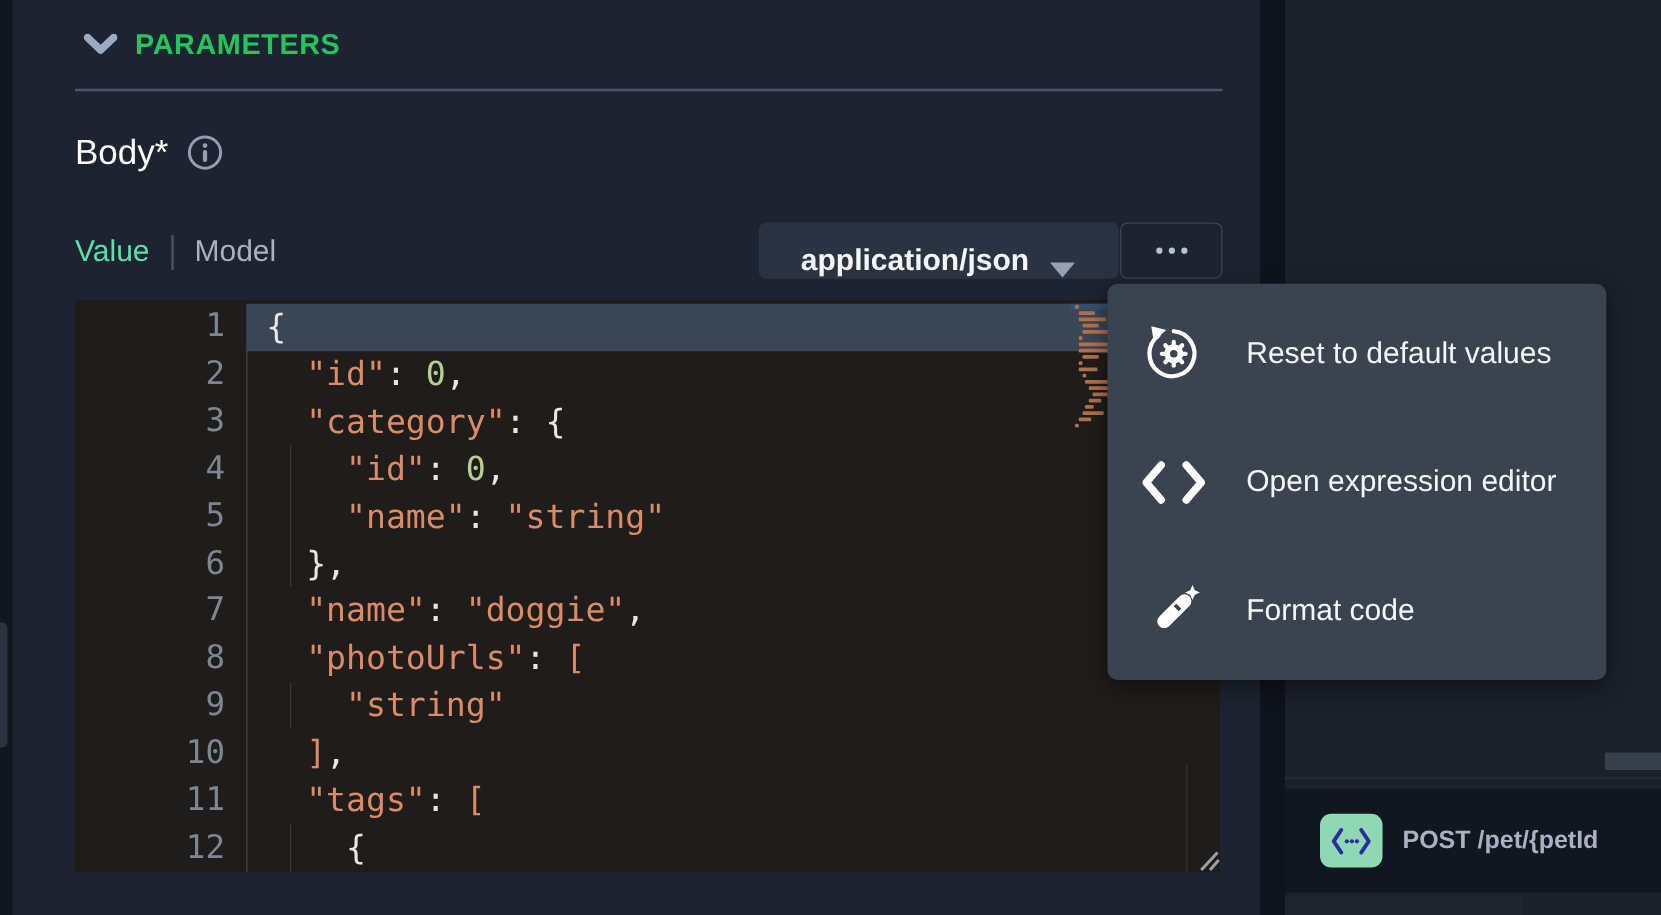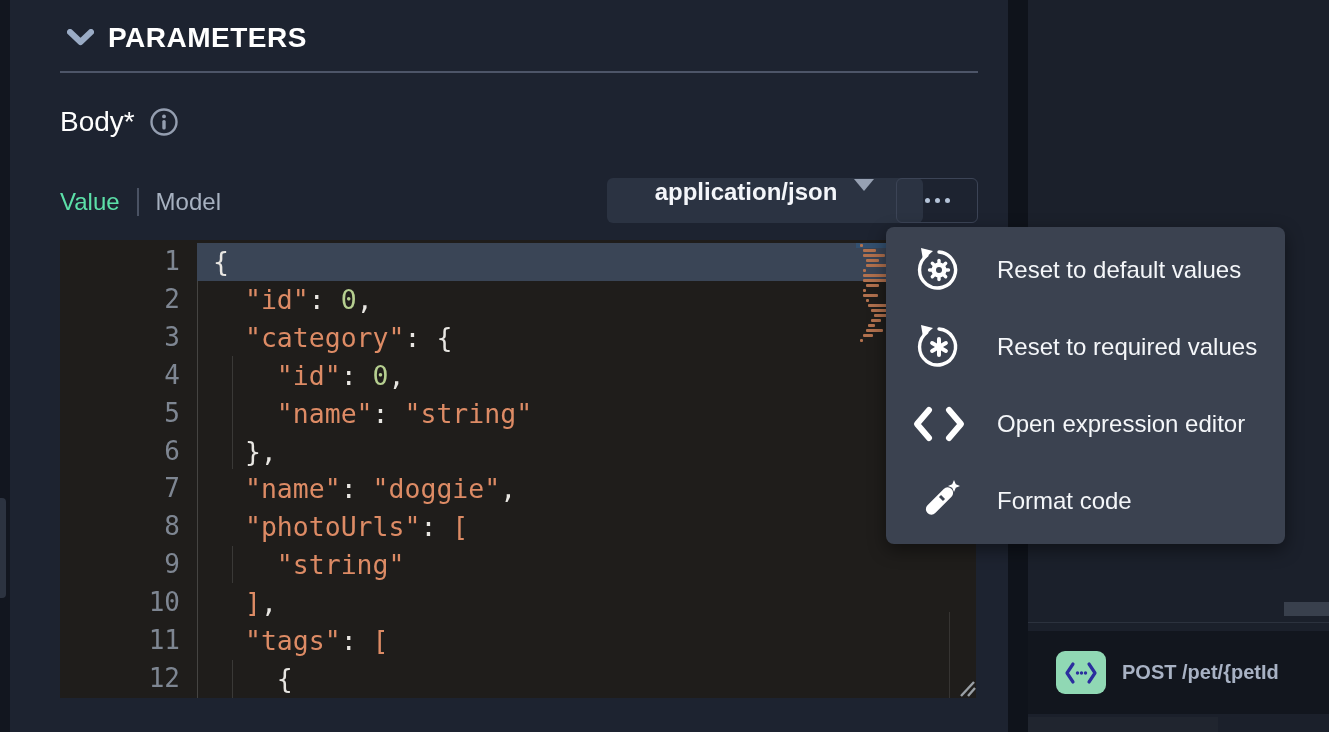--- a/index.html
+++ b/index.html
@@ -10,33 +10,33 @@
   
   .left-strip   { position:absolute; left:0; top:0; width:10px; height:732px; background:#12161f; }
   .left-thumb   { position:absolute; left:0; top:498px; width:6px; height:100px; background:#2c3340;
                   border-radius:0 4px 4px 0; }
   .main-panel   { position:absolute; left:10px; top:0; width:998px; height:732px; background:#1d2330; }
   .gutter-strip { position:absolute; left:1008px; top:0; width:20px; height:732px; background:#0f131b; }
   .right-panel  { position:absolute; left:1028px; top:0; width:301px; height:732px; background:#1b202b; overflow:hidden; }
 
   
   .section-header { position:absolute; left:57px; top:22px; display:flex; align-items:center; gap:14px; }
-  .section-title  { color:#ffffff; font-size:28px; font-weight:bold; letter-spacing:.5px; }
+  .section-title  { color:#22c55e; font-size:23px; font-weight:bold; letter-spacing:.5px; }
   .section-divider{ position:absolute; left:50px; top:71px; width:918px; height:2px; background:#4d5568; }
 
   .body-label-row { position:absolute; left:50px; top:106px; display:flex; align-items:center; gap:14px; }
   .body-label     { color:#ffffff; font-size:28px; }
 
   .tabs { position:absolute; left:50px; top:188px; display:flex; align-items:flex-end; }
   .tab-value { color:#5ce0a8; font-size:24px; cursor:pointer; }
   .tab-sep   { width:2px; height:28px; background:#4a5263; margin:0 17px; }
   .tab-model { color:#a7b1c0; font-size:24px; cursor:pointer; }
 
-  .ct-dropdown { position:absolute; left:597px; top:178px; width:316px; height:45px; background:#2b3342;
-                 border-radius:6px; display:flex; align-items:flex-start; justify-content:center; gap:16px; cursor:pointer; }
+  .ct-dropdown { position:absolute; left:597px; top:178px; width:288px; height:45px; background:#2b3342;
+                 border-radius:6px; display:flex; align-items:flex-end; justify-content:center; gap:16px; cursor:pointer; }
   .ct-label { color:#f4f6fa; font-size:24px; font-weight:bold; }
   .more-btn { position:absolute; left:886px; top:178px; width:82px; height:45px; border:1px solid #3c4456;
               border-radius:6px; display:flex; align-items:center; justify-content:center; gap:5px; cursor:pointer; }
   .more-btn .dot { width:5px; height:5px; border-radius:50%; background:#b4c3d8; }
 
   
   .editor { position:absolute; left:50px; top:240px; width:916px; height:458px; background:#1f1d1b; overflow:hidden; }
   .sel-line { position:absolute; left:137px; top:3px; width:696px; height:38px; background:#3a4556; }
   .gutter-border { position:absolute; left:137px; top:41px; width:1px; height:417px; background:#454442; }
   .code-gutter { position:absolute; left:0; top:3px; width:120px; text-align:right;
@@ -249,34 +249,20 @@
               <line x1="18.3" y1="18.3" x2="31.7" y2="31.7"></line>
               <line x1="31.7" y1="18.3" x2="18.3" y2="31.7"></line>
             </g>
             <circle cx="25" cy="25" r="3" fill="#3b4250"></circle>
           </g>
         </svg>
       </div>
       <span class="menu-label">Reset to default values</span>
     </div>
 
-    <div class="menu-item">
-      <div class="menu-icon">
-        <svg width="50" height="50" viewBox="0 0 50 50">
-          <path d="M 12.8 10.5 A 18 18 0 1 0 25 7" fill="none" stroke="#fff" stroke-width="3.4" stroke-linecap="round"></path>
-          <polygon points="7,3 19,6 9,15" fill="#fff"></polygon>
-          <g stroke="#fff" stroke-width="4" stroke-linecap="round">
-            <line x1="25" y1="17" x2="25" y2="33"></line>
-            <line x1="18.1" y1="21" x2="31.9" y2="29"></line>
-            <line x1="31.9" y1="21" x2="18.1" y2="29"></line>
-          </g>
-        </svg>
-      </div>
-      <span class="menu-label">Reset to required values</span>
-    </div>
 
     <div class="menu-item">
       <div class="menu-icon">
         <svg width="54" height="40" viewBox="0 0 54 40">
           <polyline points="17,6 5,20 17,34" fill="none" stroke="#fff" stroke-width="6" stroke-linecap="round" stroke-linejoin="round"></polyline>
           <polyline points="37,6 49,20 37,34" fill="none" stroke="#fff" stroke-width="6" stroke-linecap="round" stroke-linejoin="round"></polyline>
         </svg>
       </div>
       <span class="menu-label">Open expression editor</span>
     </div>

